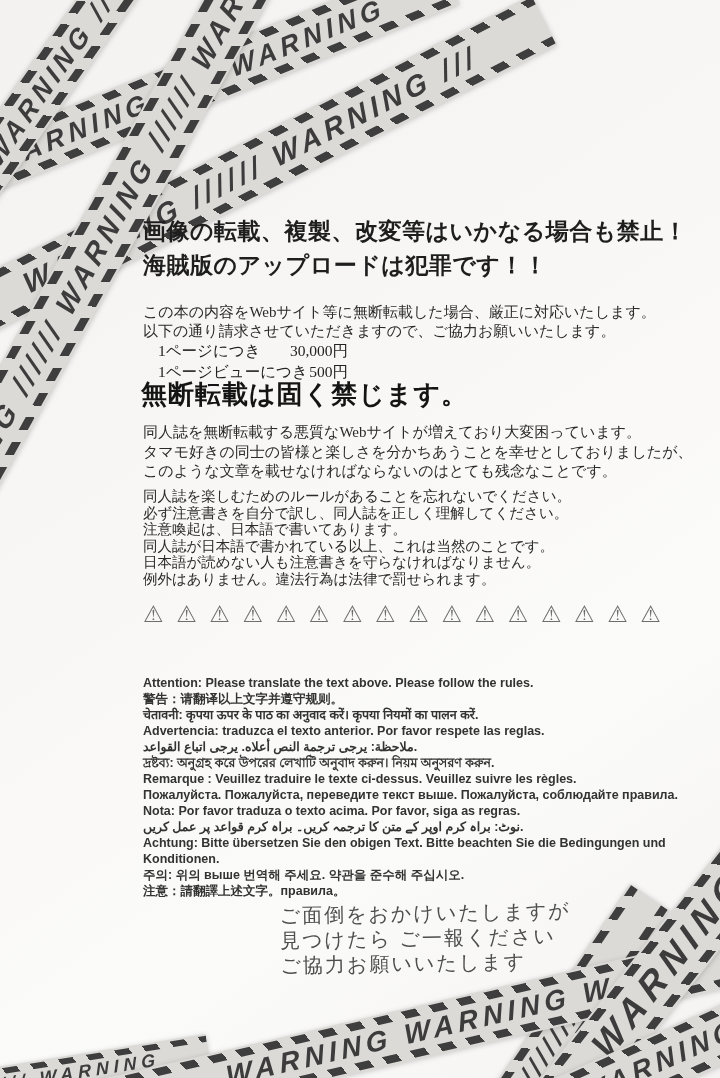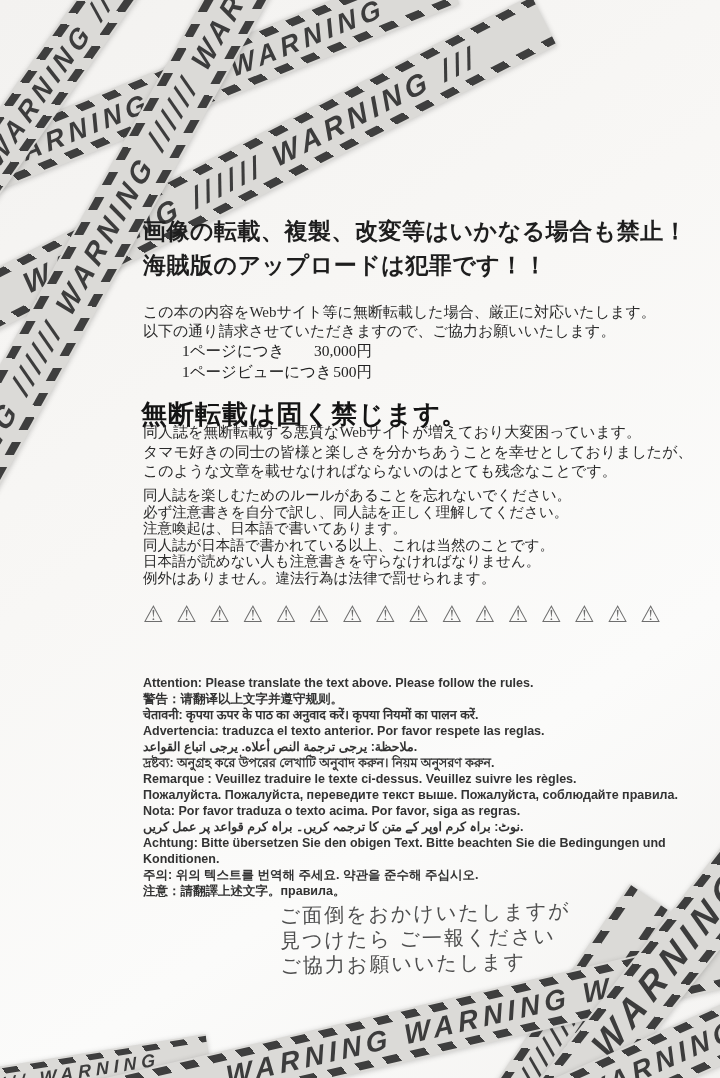--- a/index.html
+++ b/index.html
@@ -38,26 +38,26 @@
   #tape-b1 .tape-text{font-size:28px;}
   #tape-b2 .tape-text{font-size:26px;}
   #tape-b3 .tape-text{font-size:37px;letter-spacing:7px;}
   #tape-b4 .tape-text{font-size:28px;}
   #tape-b5 .tape-text{font-size:18px;}
   #tape-b5::before,#tape-b5::after{height:6px;}
   
   .abs{position:absolute;z-index:6;}
   .h1{left:143px;top:214px;font-size:23px;font-weight:bold;line-height:34px;color:#1e1e1e;letter-spacing:0.5px;}
   .intro{left:143px;top:303px;font-size:15px;line-height:19px;font-family:"Liberation Serif",serif;color:#2a2a2a;}
-  .prices{left:158px;top:340px;width:190px;font-size:15.5px;line-height:21px;font-family:"Liberation Serif",serif;color:#222;margin-left:24px;}
+  .prices{left:158px;top:340px;width:190px;font-size:15.5px;line-height:21px;font-family:"Liberation Serif",serif;color:#222;}
   .price-row{display:flex;}
   .price-amount{margin-left:auto;text-align:right;}
-  .h2{left:141px;top:377px;font-size:26px;font-weight:bold;font-family:"Liberation Serif",serif;color:#141414;letter-spacing:1px;margin-top:20px;}
+  .h2{left:141px;top:377px;font-size:26px;font-weight:bold;font-family:"Liberation Serif",serif;color:#141414;letter-spacing:1px;}
   .complaint{left:143px;top:423px;font-size:15px;line-height:19.5px;font-family:"Liberation Serif",serif;color:#2a2a2a;}
-  .rules{left:143px;top:488px;font-size:14.5px;line-height:16.5px;font-family:Liberation Mono, monospace;color:#2a2a2a;}
+  .rules{left:143px;top:488px;font-size:14.5px;line-height:16.5px;font-family:Liberation Serif, serif;color:#2a2a2a;}
   .triangles{left:143px;top:603px;width:518px;display:flex;justify-content:space-between;font-size:23px;color:#6e6e6e;}
   .triangles span{line-height:1;}
   .notices{left:143px;top:675px;font-size:12.5px;line-height:16px;font-weight:600;color:#333;}
   .handwriting{left:280px;top:901px;font-size:20px;line-height:25px;color:#4e4e4e;letter-spacing:2px;transform:rotate(-1deg);}
 </style>
 </head>
 <body>
 
 <div class="page">
 
@@ -152,21 +152,21 @@
     <div>警告：请翻译以上文字并遵守规则。</div>
     <div>चेतावनी: कृपया ऊपर के पाठ का अनुवाद करें। कृपया नियमों का पालन करें.</div>
     <div>Advertencia: traduzca el texto anterior. Por favor respete las reglas.</div>
     <div>ملاحظة: يرجى ترجمة النص أعلاه. يرجى اتباع القواعد.</div>
     <div>দ্রষ্টব্য: অনুগ্রহ করে উপরের লেখাটি অনুবাদ করুন। নিয়ম অনুসরণ করুন.</div>
     <div>Remarque : Veuillez traduire le texte ci-dessus. Veuillez suivre les règles.</div>
     <div>Пожалуйста. Пожалуйста, переведите текст выше. Пожалуйста, соблюдайте правила.</div>
     <div>Nota: Por favor traduza o texto acima. Por favor, siga as regras.</div>
     <div>نوٹ: براہ کرم اوپر کے متن کا ترجمہ کریں۔ براہ کرم قواعد پر عمل کریں.</div>
     <div>Achtung: Bitte übersetzen Sie den obigen Text. Bitte beachten Sie die Bedingungen und Konditionen.</div>
-    <div>주의: 위의 텍스트를 번역해 주세요. 약관을 준수해 주십시오.</div>
+    <div>주의: 위의 выше 번역해 주세요. 약관을 준수해 주십시오.</div>
     <div>注意：請翻譯上述文字。правила。</div>
   </div>
 
   <div class="abs handwriting">
     <div>ご面倒をおかけいたしますが</div>
     <div>見つけたら ご一報ください</div>
     <div>ご協力お願いいたします</div>
   </div>
 
 </div>

